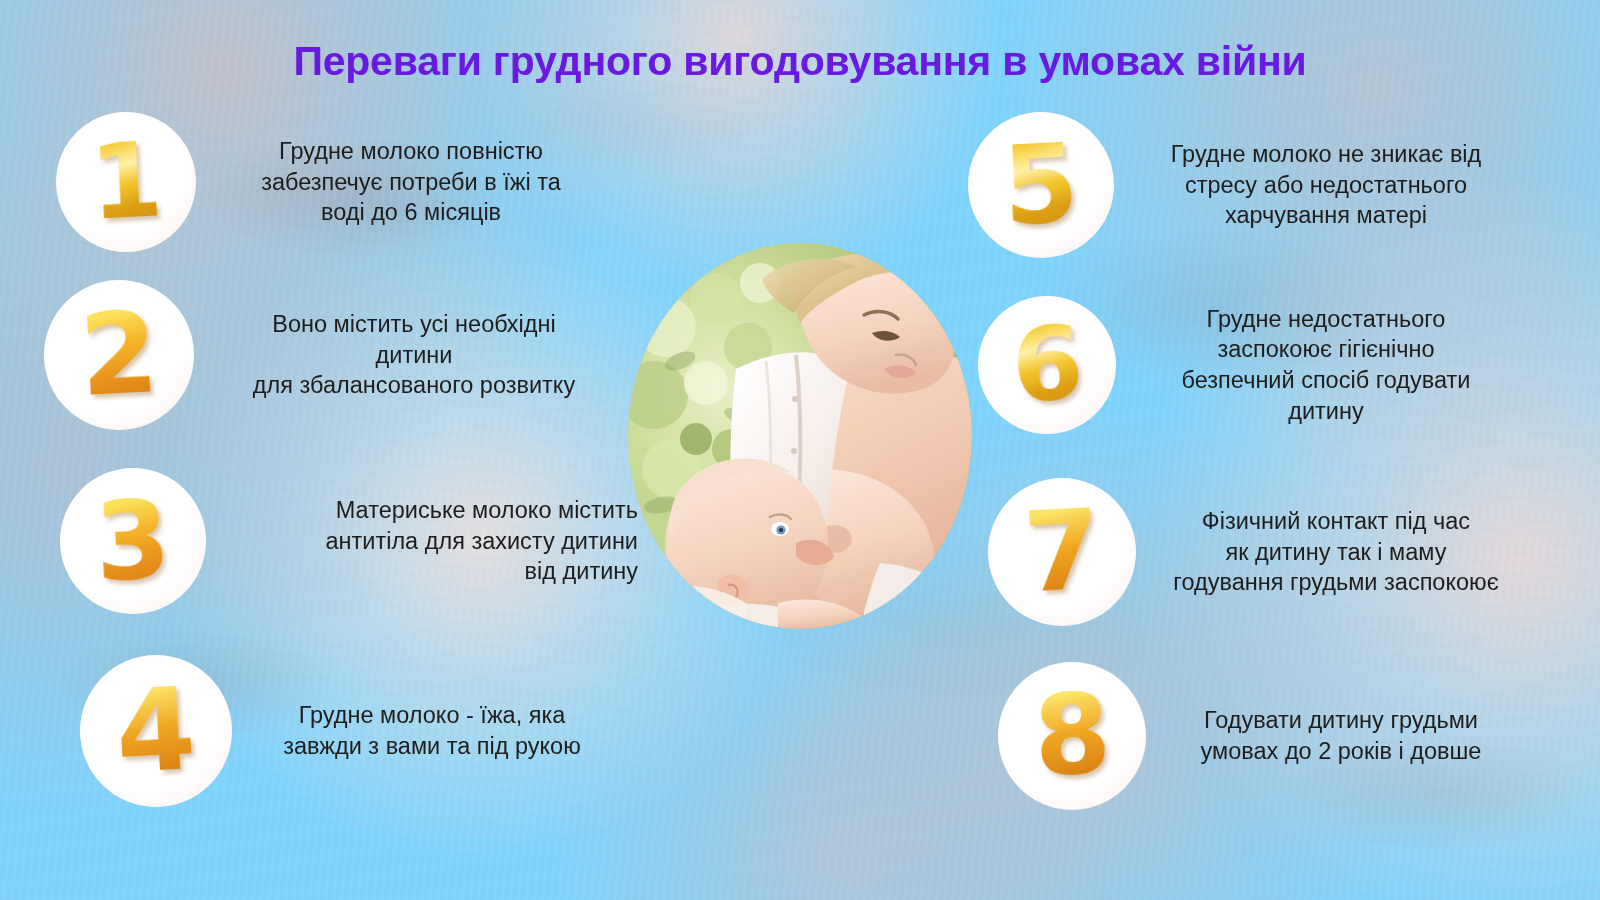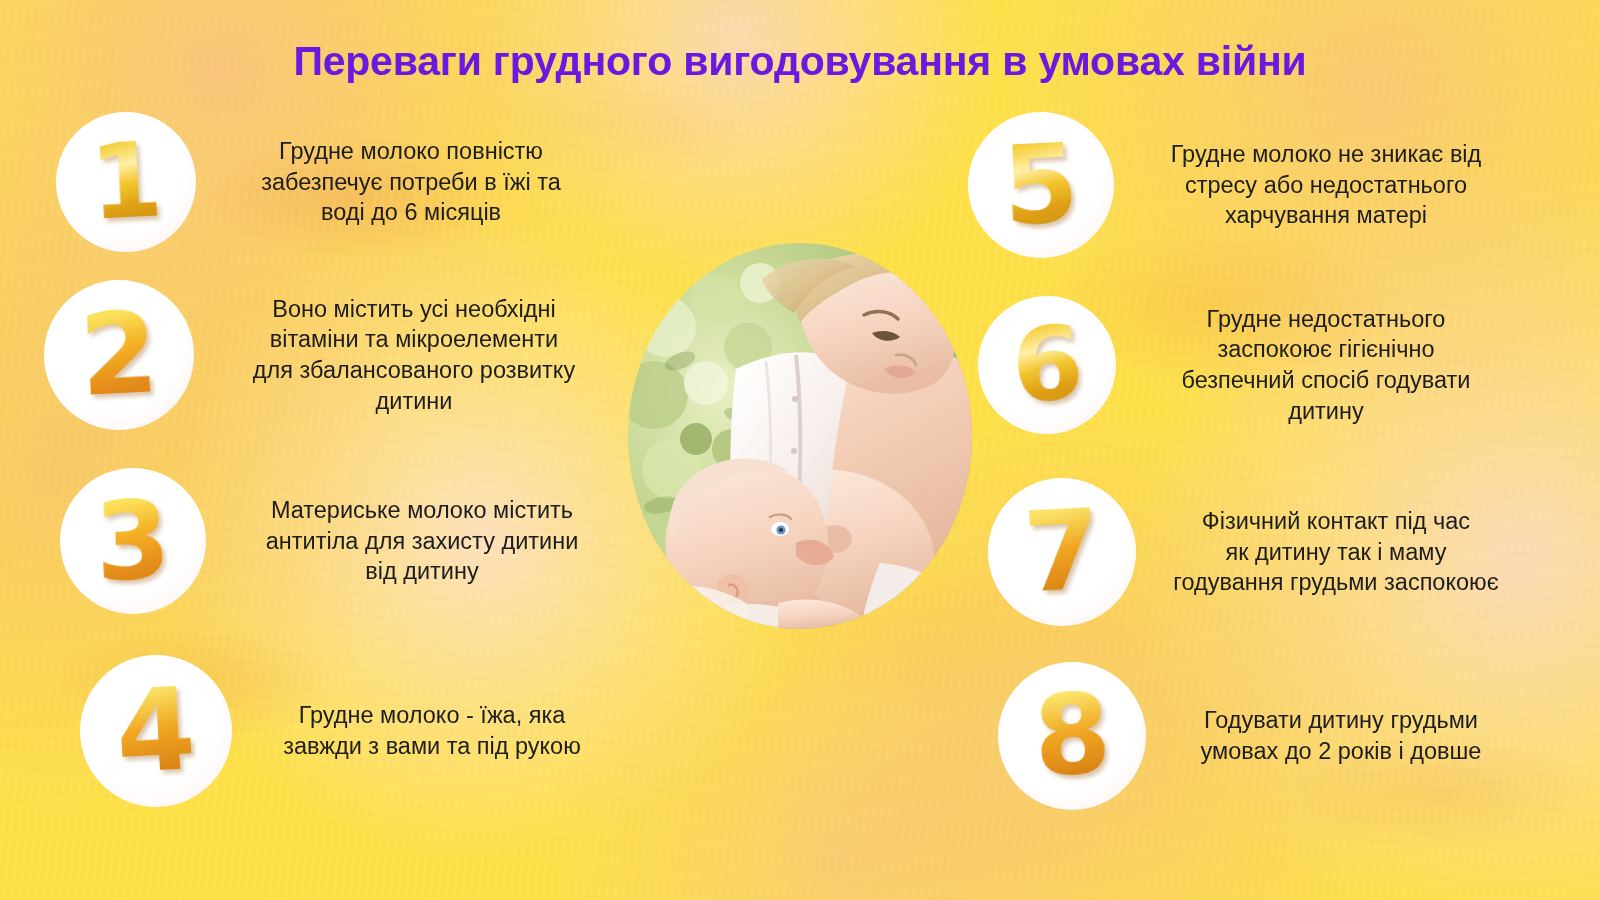--- a/index.html
+++ b/index.html
@@ -5,21 +5,21 @@
   html,body{margin:0;padding:0;}
   body{
     width:1600px;height:900px;overflow:hidden;
     font-family:"Liberation Sans", sans-serif;
     background:#f8d6ce;
   }
 
   
   .poster{
     position:relative;width:1600px;height:900px;overflow:hidden;
-    background:#fde047;
+    background:#7dd3fc;
   }
   
   .bg-wash{position:absolute;inset:0;pointer-events:none;}
   .bg-wash.l1{
     background:
       radial-gradient(circle at 14% 8%,  rgba(244,176,162,.55) 0,  rgba(244,176,162,0) 26%),
       radial-gradient(circle at 46% 4%,  rgba(250,214,206,.75) 0,  rgba(250,214,206,0) 22%),
       radial-gradient(circle at 86% 10%, rgba(243,177,165,.45) 0,  rgba(243,177,165,0) 24%),
       radial-gradient(circle at 4% 52%,  rgba(240,166,152,.40) 0,  rgba(240,166,152,0) 22%),
       radial-gradient(circle at 30% 60%, rgba(252,224,216,.80) 0,  rgba(252,224,216,0) 26%),
@@ -123,36 +123,33 @@
 
   <div class="item left" style="left:44px;top:280px;width:592px;">
     <div class="badge gold-b" style="width:150px;height:150px;">
       <span class="num" style="font-size:112px;">2</span>
     </div>
     <div class="txt t-center" style="width:440px;">
       <div>
         <b>Воно містить усі необхідні</b>
       </div>
       <div>
-        <b>вітаміни та мікроелементи</b>
+        <span>дитини</span>
       </div>
       <div>
         <span>для збалансованого розвитку</span>
-      </div>
-      <div>
-        <span>дитини</span>
       </div>
     </div>
   </div>
 
   <div class="item left" style="left:60px;top:468px;width:578px;">
     <div class="badge gold-b" style="width:146px;height:146px;">
       <span class="num" style="font-size:108px;">3</span>
     </div>
-    <div class="txt t-center" style="width:432px;">
+    <div class="txt t-center" style="width:432px;text-align:right;">
       <div>
         <span>Материське молоко містить</span>
       </div>
       <div>
         <b>антитіла для захисту дитини</b>
       </div>
       <div>
         <span>від дитину</span>
       </div>
     </div>

